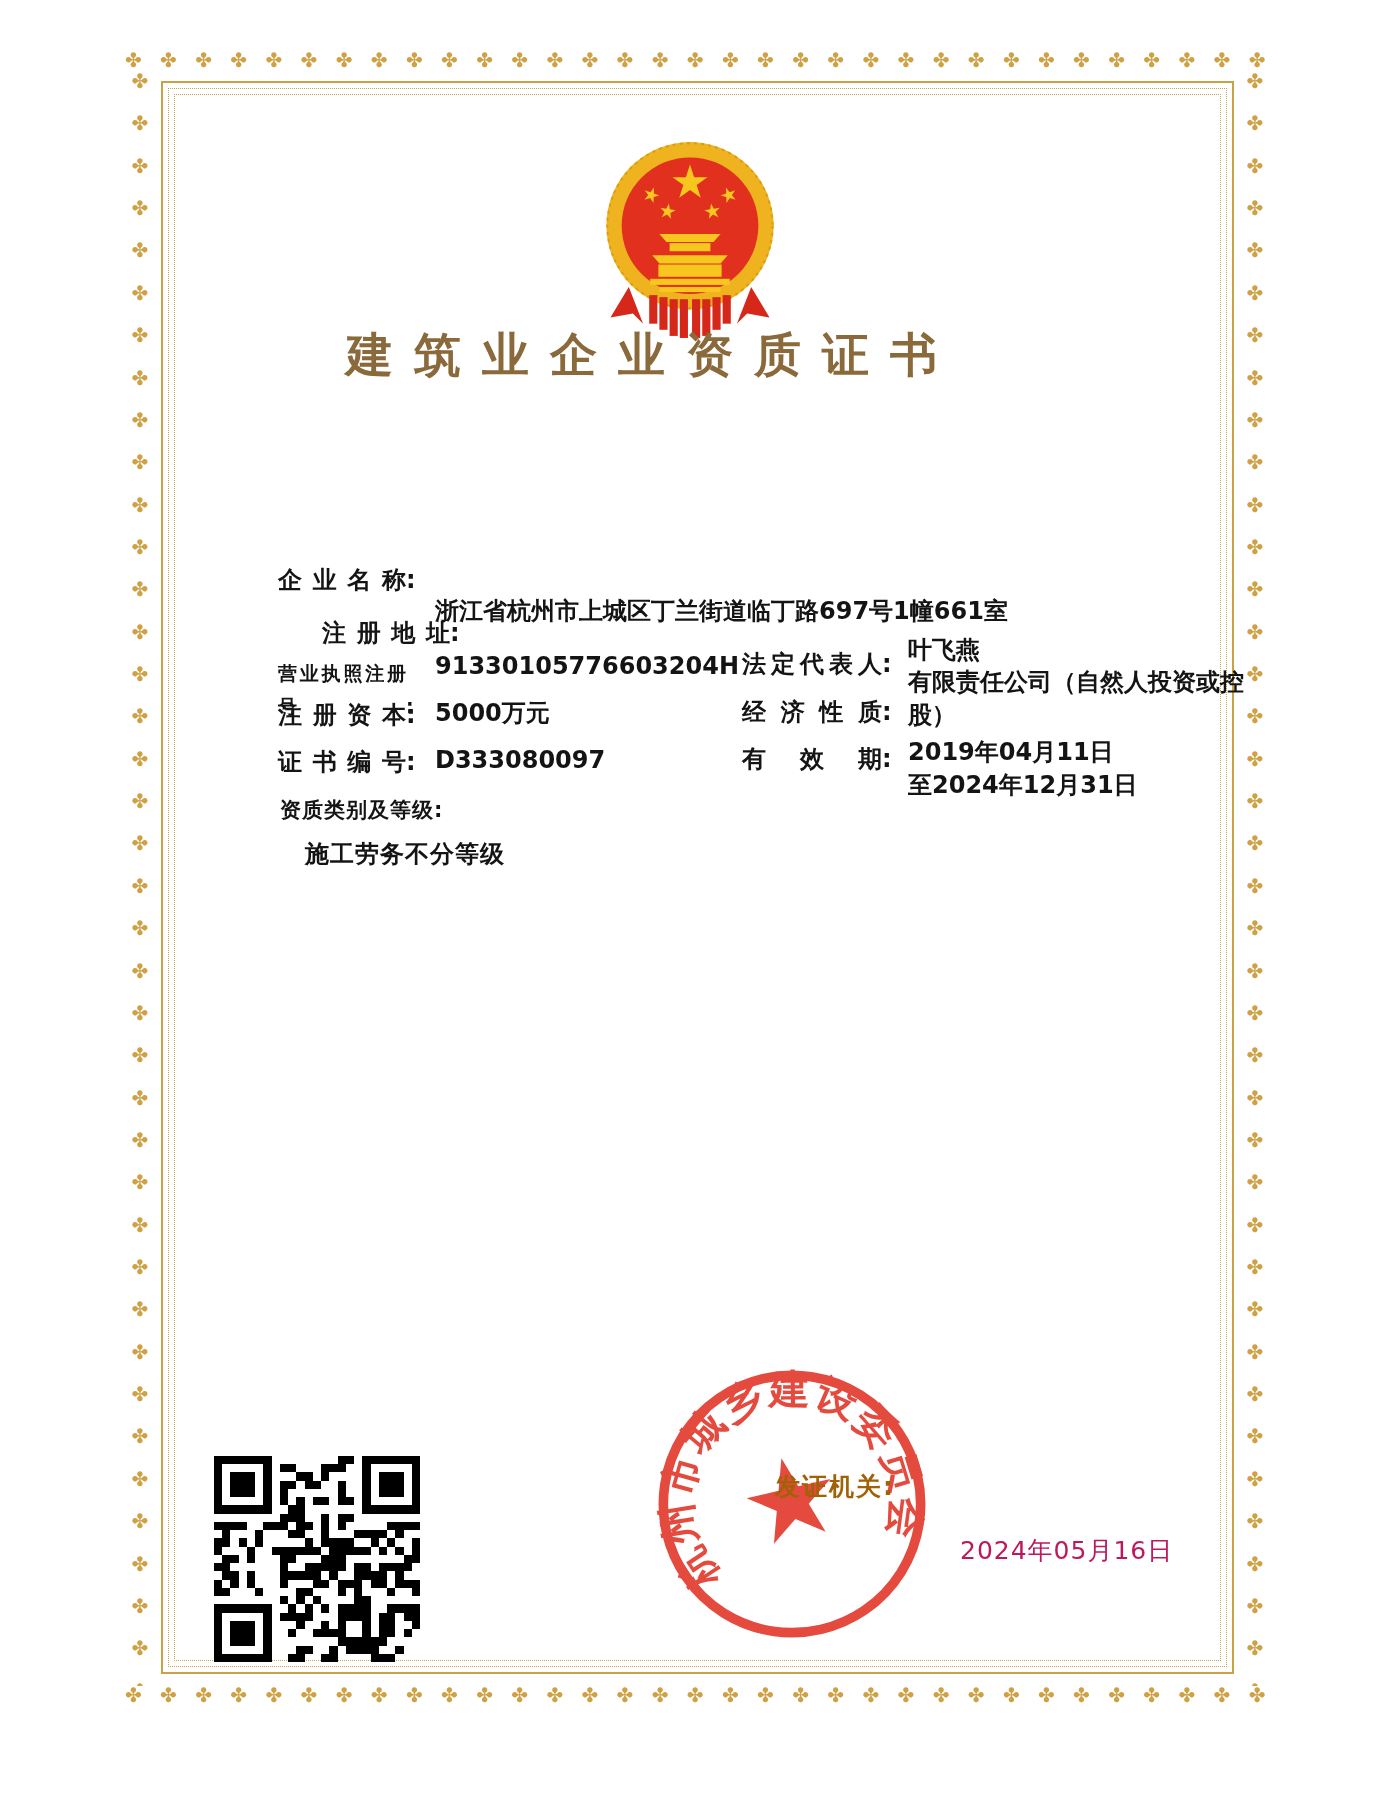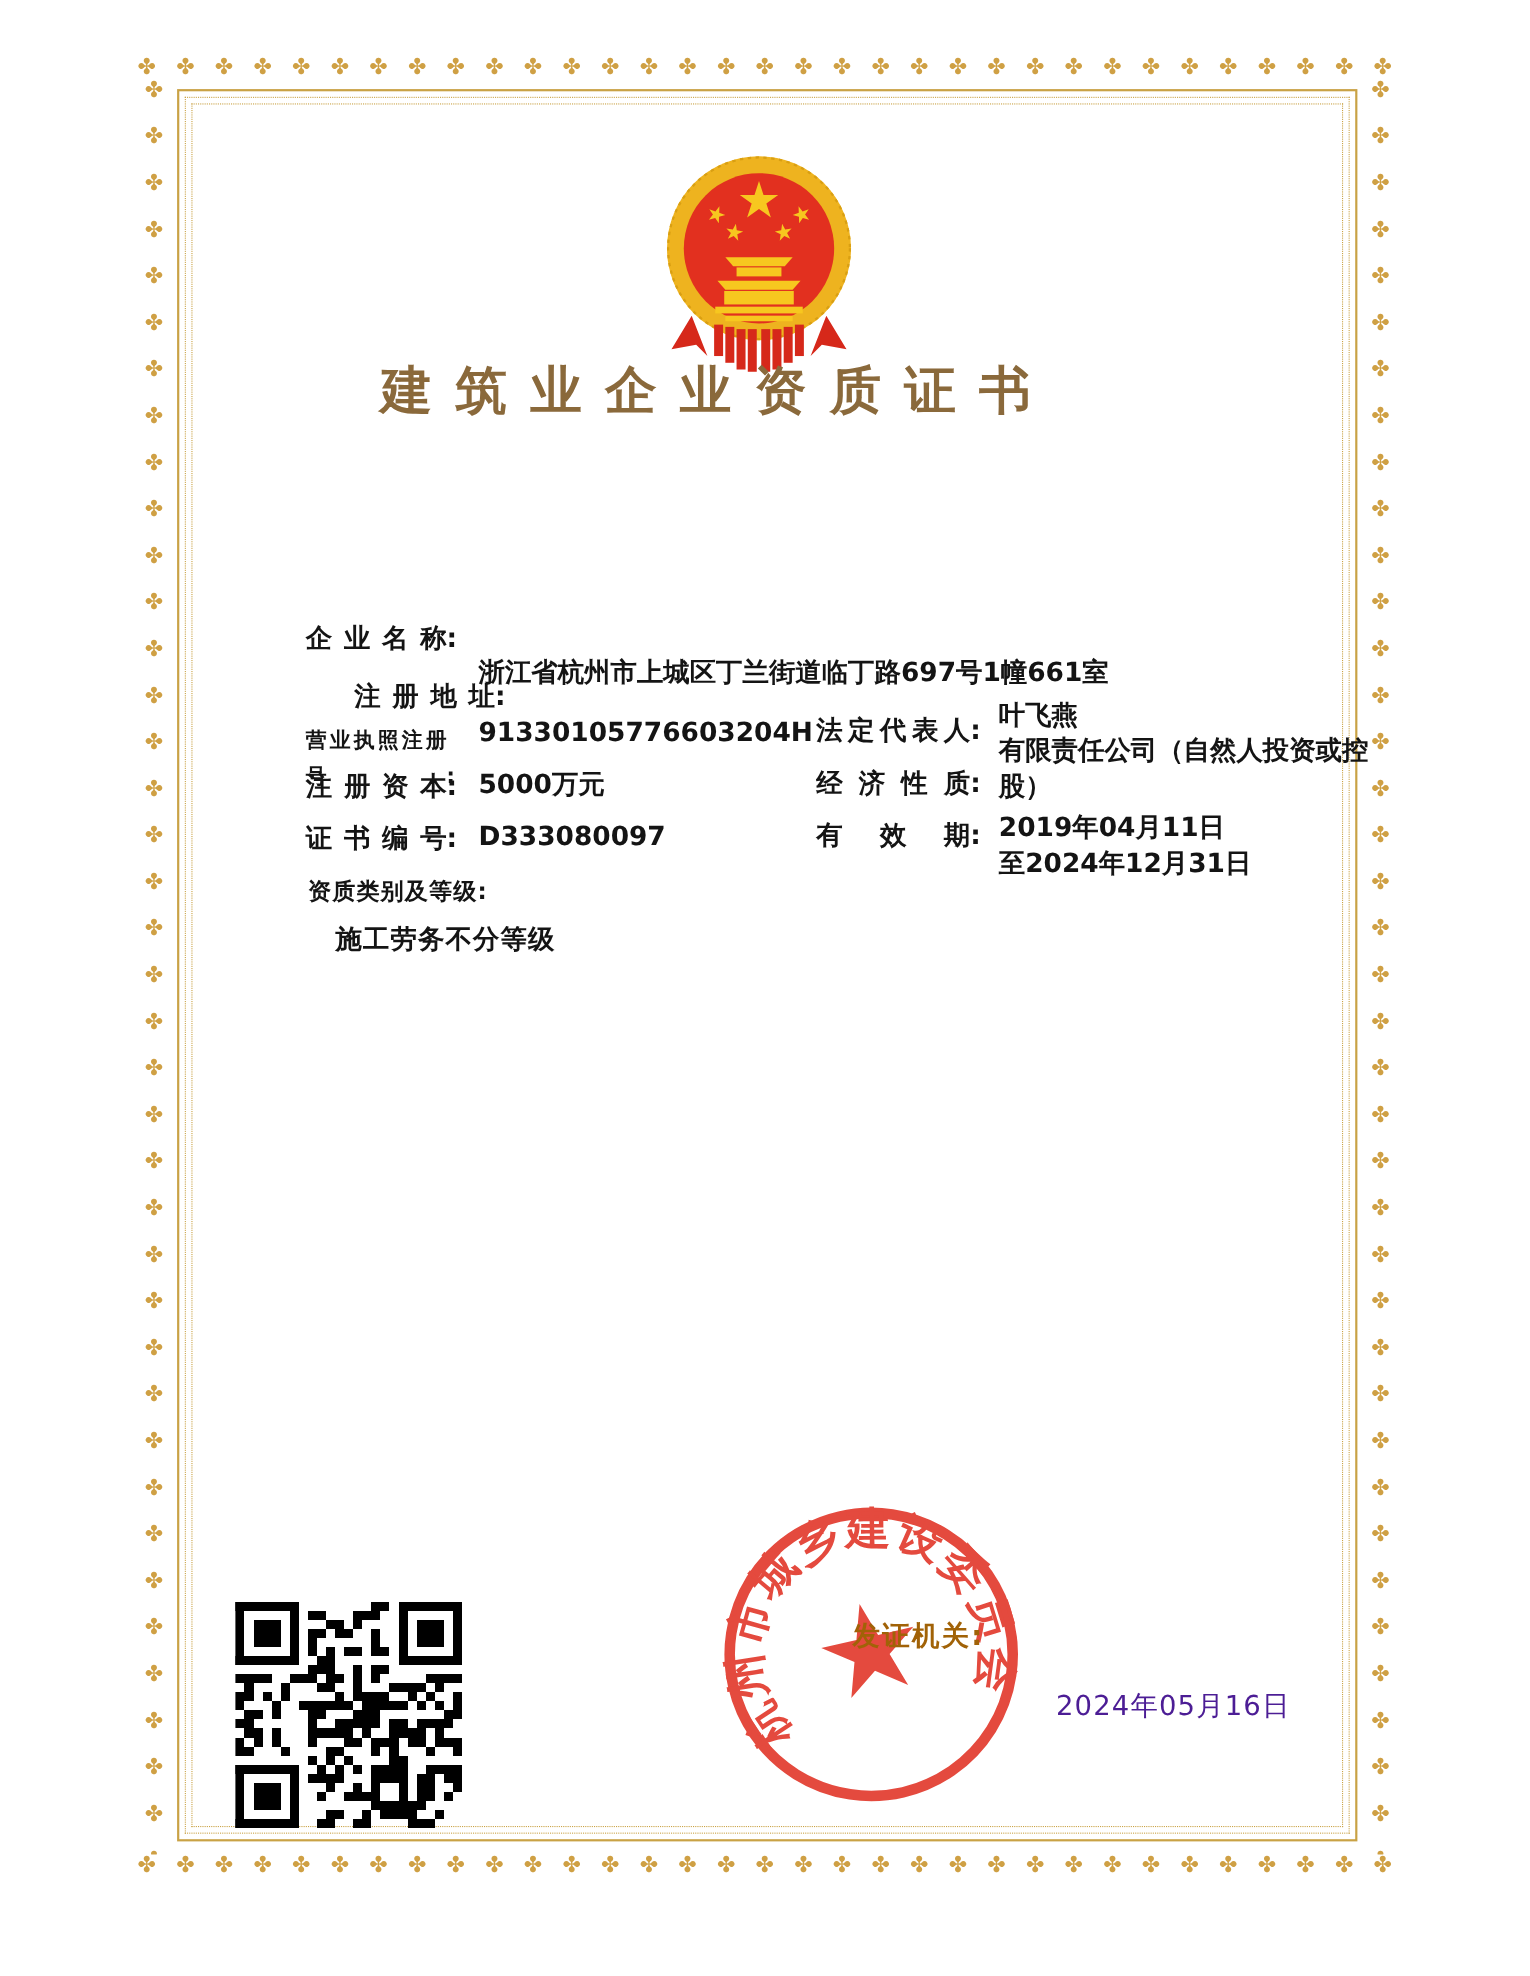--- a/index.html
+++ b/index.html
@@ -40,21 +40,21 @@
   .val-wrap{white-space:normal;width:345px;}
   .val-pre{white-space:pre-line;}
   .qualification{position:absolute;left:305px;top:838px;font-weight:700;
                  font-size:24px;color:#141414;letter-spacing:1px;}
   
   .qr{position:absolute;left:214px;top:1456px;width:206px;height:206px;}
   .seal{position:absolute;left:648px;top:1360px;width:288px;height:288px;
         transform:rotate(-13deg);opacity:0.92;}
   .issuer{position:absolute;left:775px;top:1470px;font-size:25px;font-weight:700;
           color:#a16207;letter-spacing:2px;}
-  .date{position:absolute;left:960px;top:1534px;font-size:25px;color:#4c1d95;
+  .date{position:absolute;left:960px;top:1534px;font-size:25px;color:#be185d;
         letter-spacing:1px;}
   .emblem{position:absolute;left:598px;top:136px;width:184px;height:204px;}
 </style>
 </head>
 <body>
 
 <div class="page">
 
   <div class="frame">
     <div class="orn orn-top">✤ ✤ ✤ ✤ ✤ ✤ ✤ ✤ ✤ ✤ ✤ ✤ ✤ ✤ ✤ ✤ ✤ ✤ ✤ ✤ ✤ ✤ ✤ ✤ ✤ ✤ ✤ ✤ ✤ ✤ ✤ ✤ ✤ ✤ ✤ ✤ ✤ ✤ ✤ ✤ ✤ ✤ ✤ ✤ ✤ ✤ ✤ ✤ ✤ ✤ ✤ ✤ ✤ ✤ ✤ ✤ ✤ ✤ ✤ ✤ ✤ ✤ ✤ ✤ ✤ ✤ ✤ ✤ ✤ ✤ ✤ ✤ ✤ ✤ ✤ ✤ ✤ ✤ ✤ ✤ ✤ ✤ ✤ ✤ ✤ ✤ ✤ ✤ ✤ ✤ </div>

